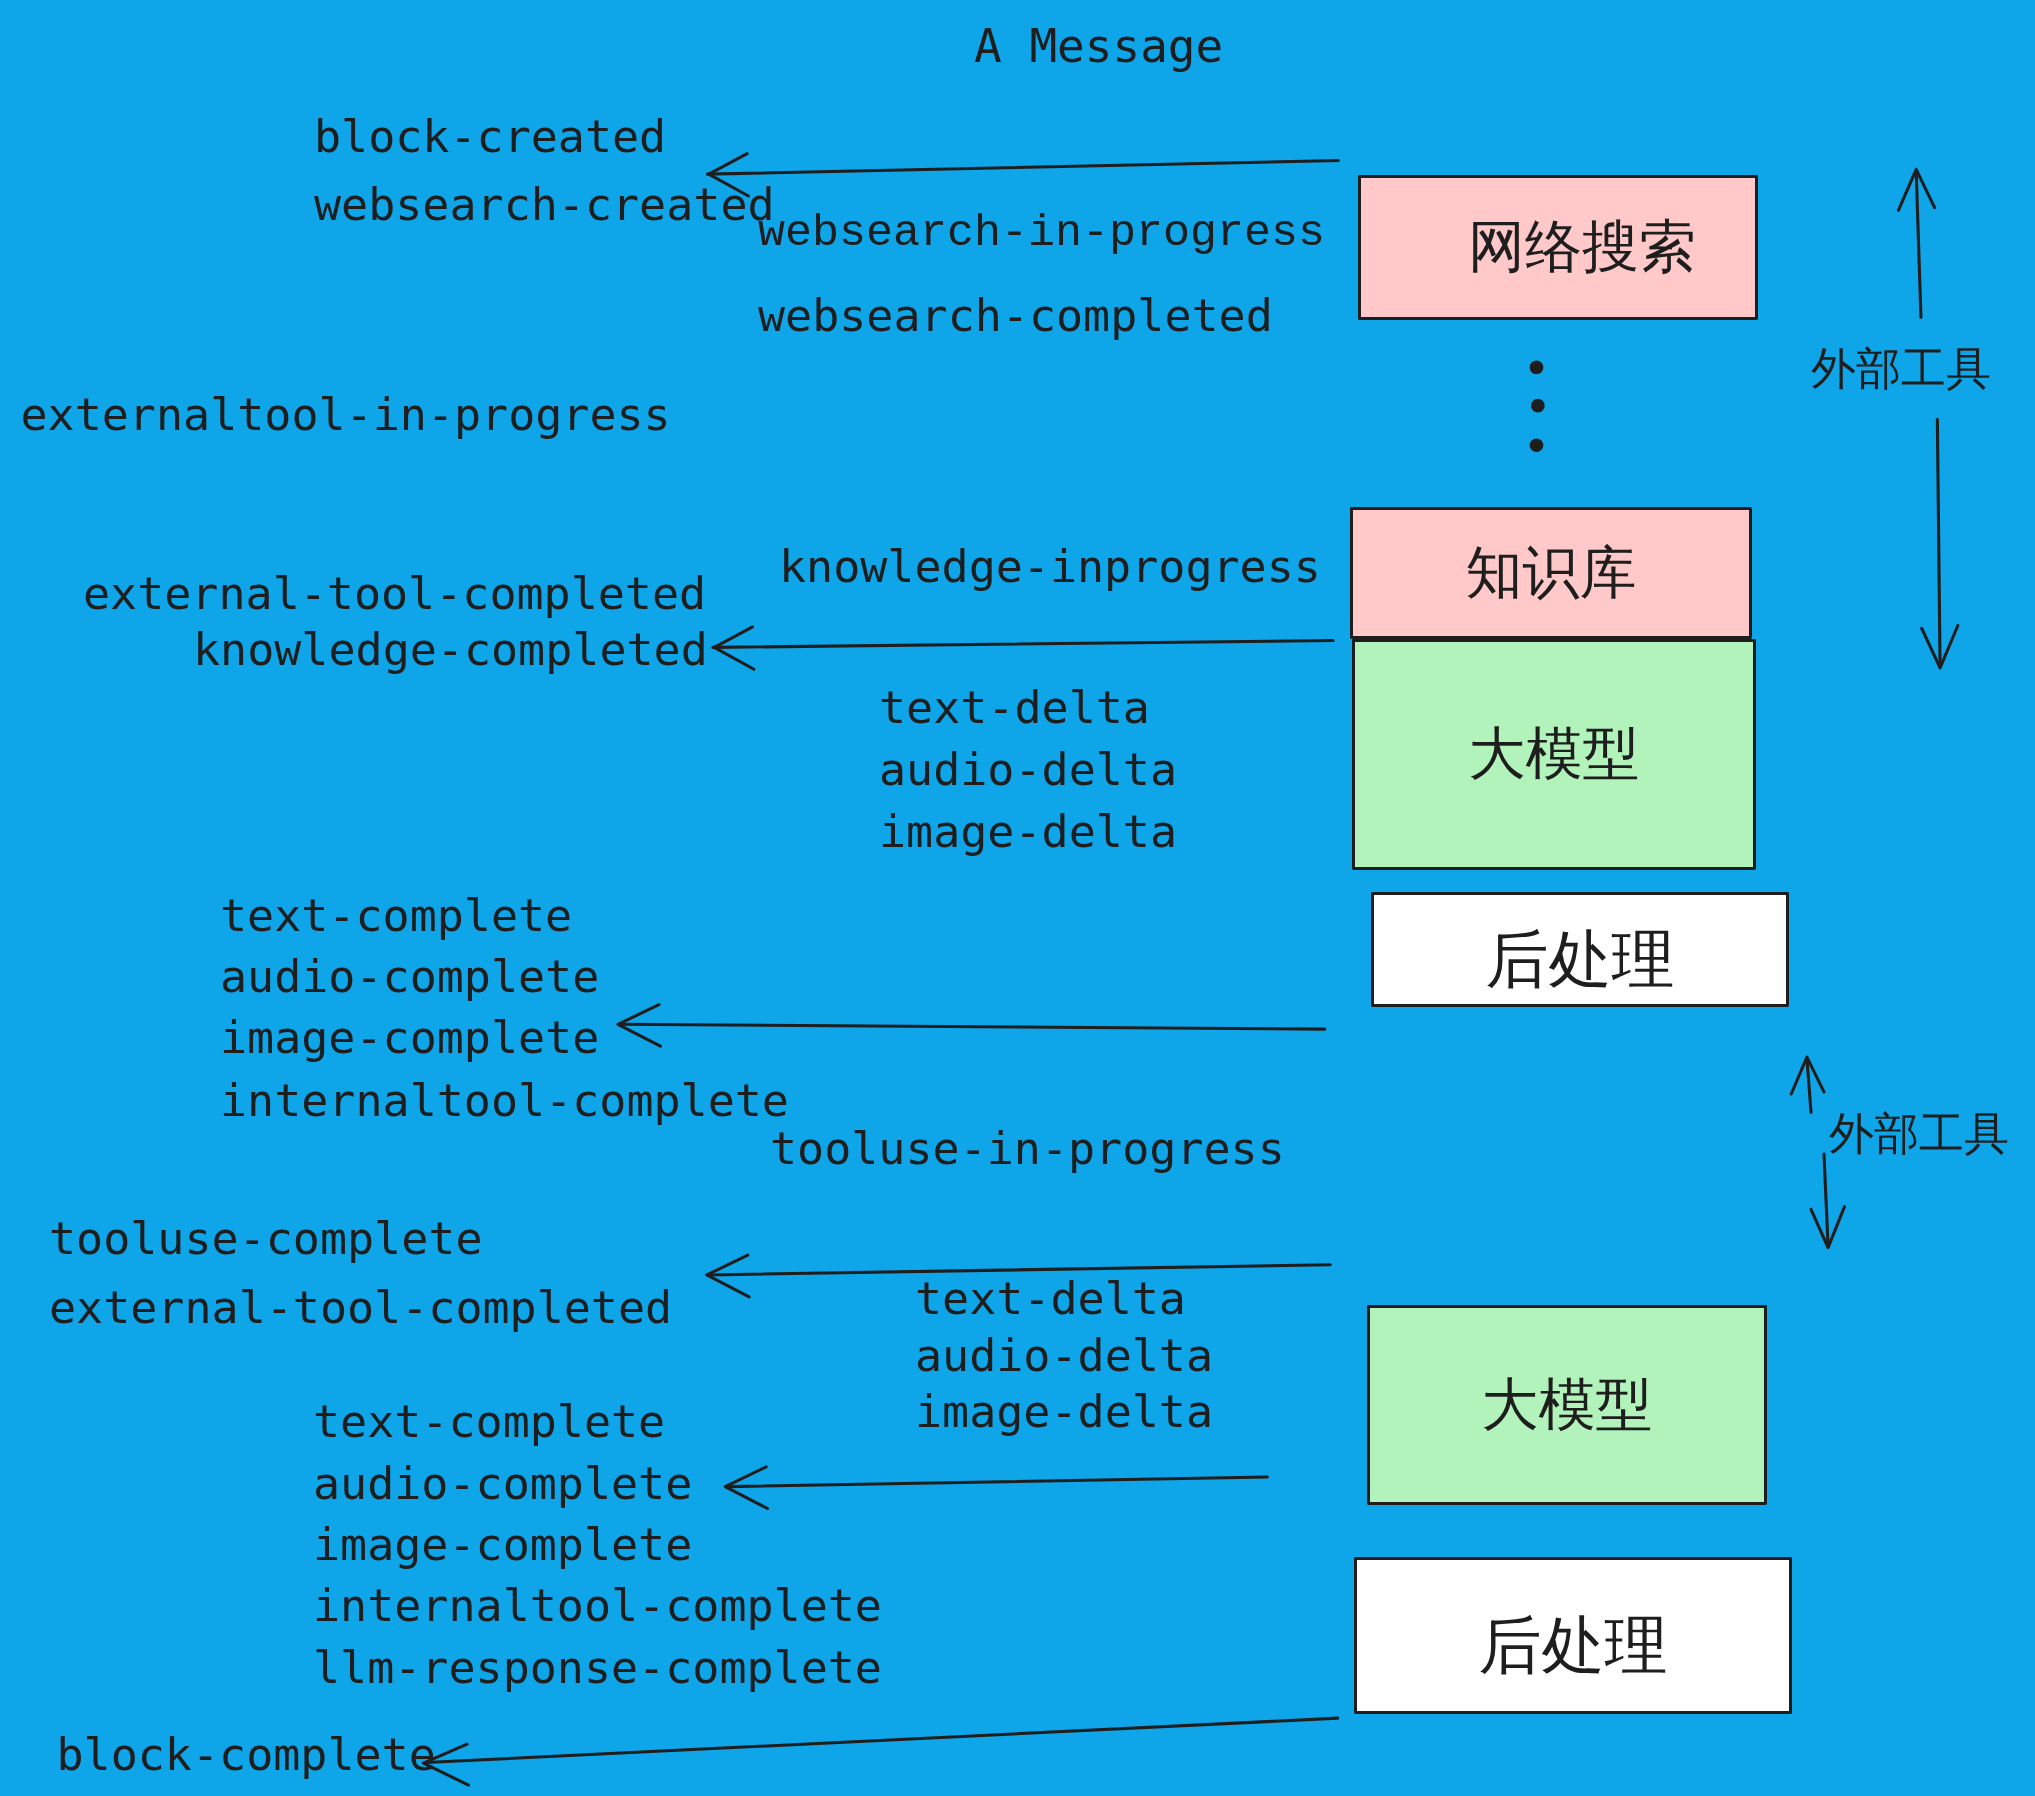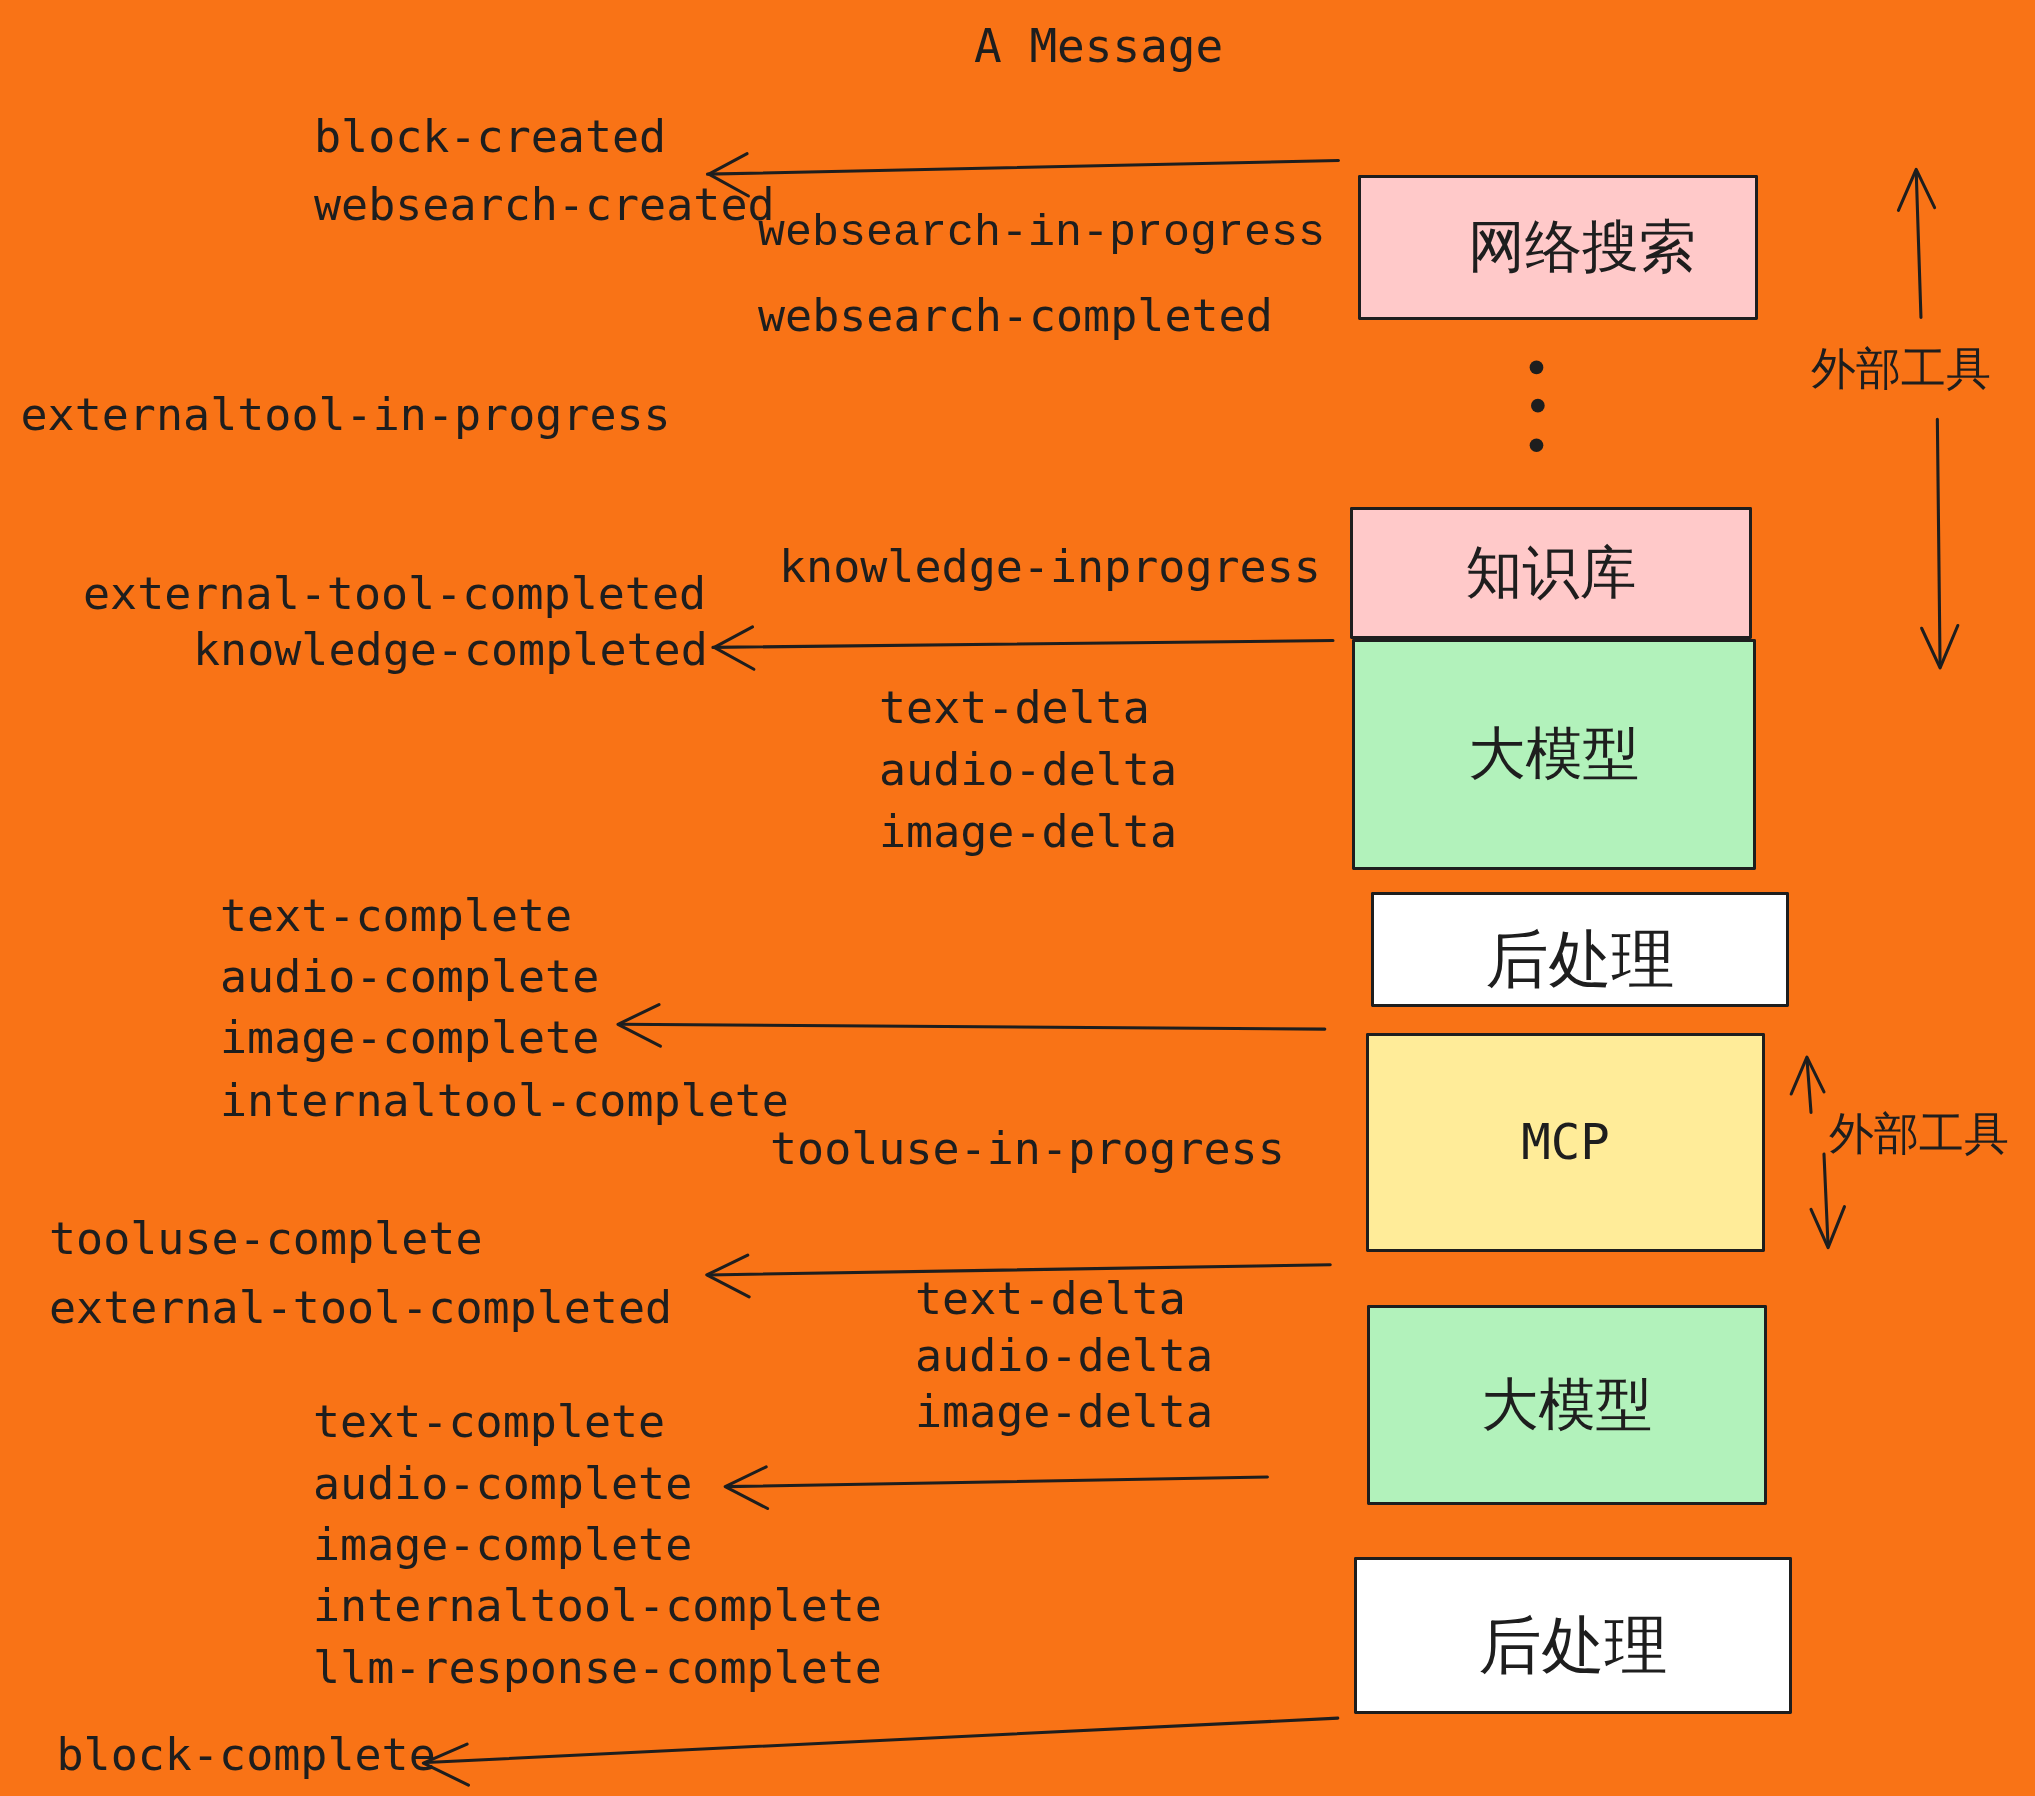--- a/index.html
+++ b/index.html
@@ -1,20 +1,20 @@
 <!DOCTYPE html>
 <html style="font-size:11px"><head>
 <meta charset="utf-8">
 <style>
   html, body { margin: 0; padding: 0; background: #ffffff; }
   #canvas {
     position: relative;
     width: 2035px;
     height: 1796px;
-    background: #f97316;
+    background: #0ea5e9;
     font-family: "DejaVu Sans Mono", monospace;
     color: #1e1e1e;
     overflow: hidden;
   }
   .title {
     position: absolute;
     font-size: 46px;
     line-height: 55px;
     white-space: nowrap;
     font-family: "DejaVu Sans Mono", monospace;
@@ -113,23 +113,20 @@
   </div>
   <div class="box pink" style="left:1350px; top:507px;  width:402px; height:132px;">
     <span>知识库</span>
   </div>
   <div class="box green" style="left:1352px; top:639px;  width:404px; height:231px;">
     <span>大模型</span>
   </div>
   <div class="box white" style="left:1371px; top:892px; width:418px; height:115px;">
     <span class="lbl-small">后处理</span>
   </div>
-  <div class="box yellow" style="left:1366px; top:1033px; width:399px; height:219px;">
-    <span class="lbl-mono">MCP</span>
-  </div>
   <div class="box green" style="left:1367px; top:1305px; width:400px; height:200px;">
     <span>大模型</span>
   </div>
   <div class="box white" style="left:1354px; top:1557px; width:438px; height:157px;">
     <span class="lbl-small">后处理</span>
   </div>
 
   <div class="side-label" style="left:1811px; top:343px;">外部工具</div>
   <div class="side-label" style="left:1829px; top:1108px;">外部工具</div>
 

